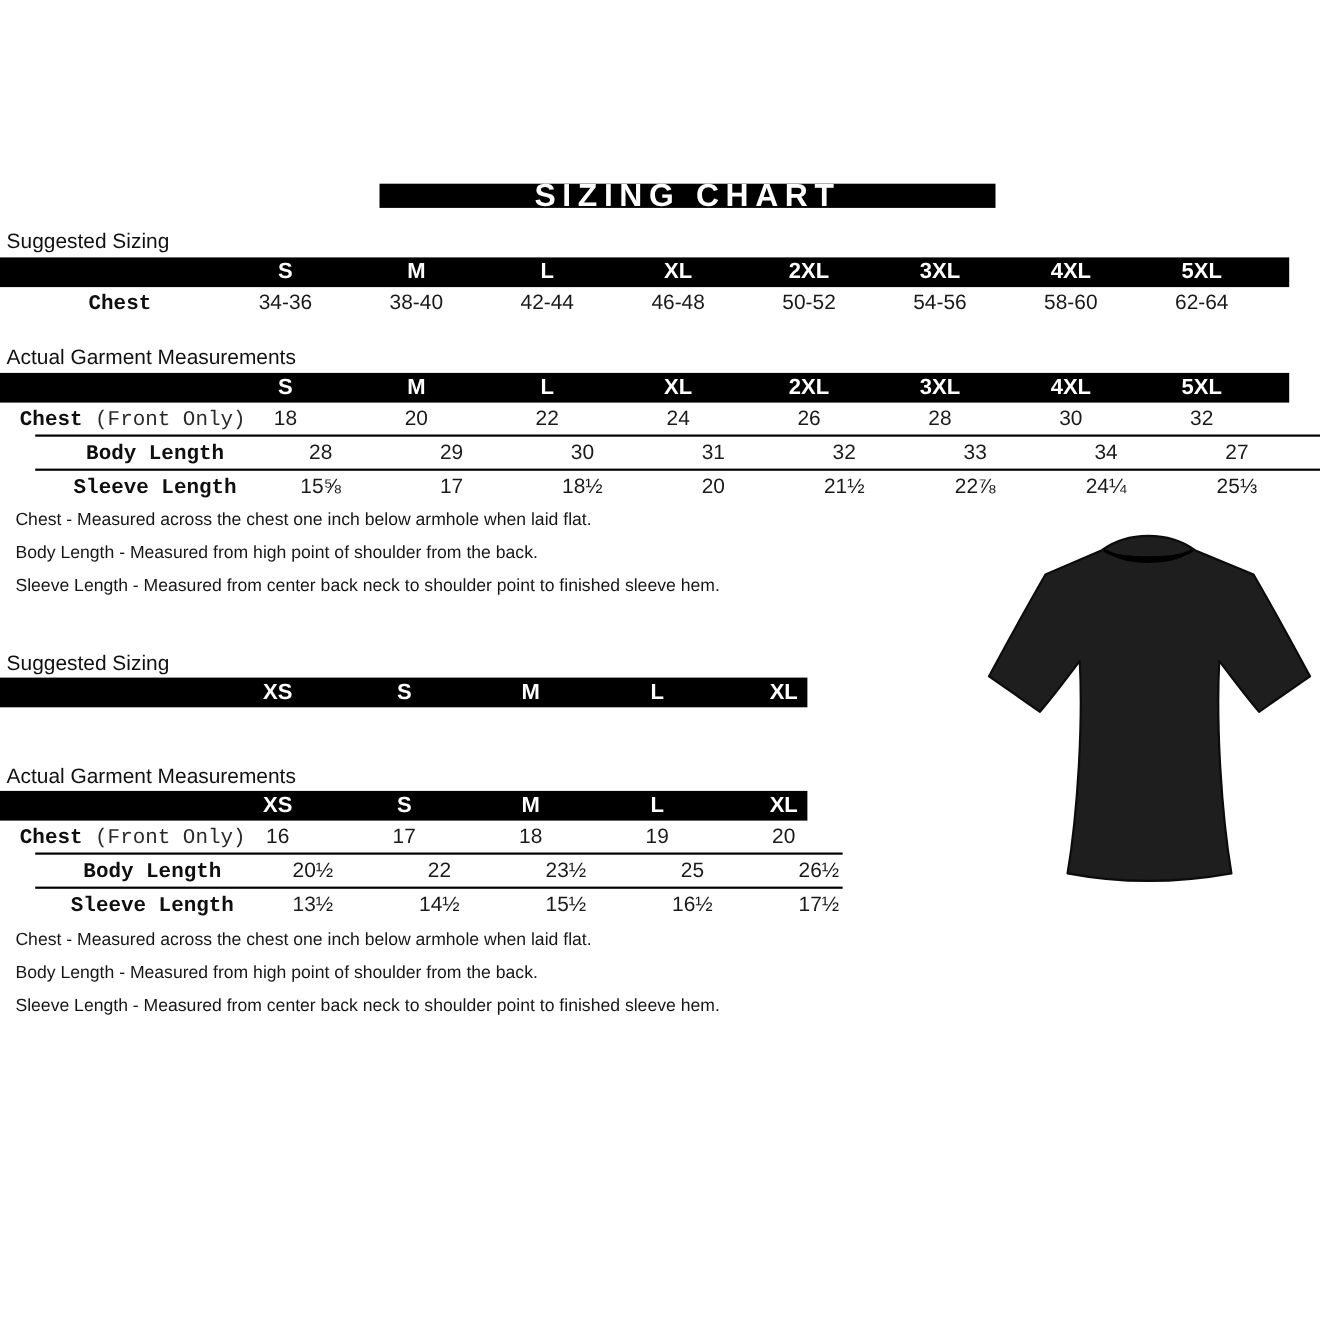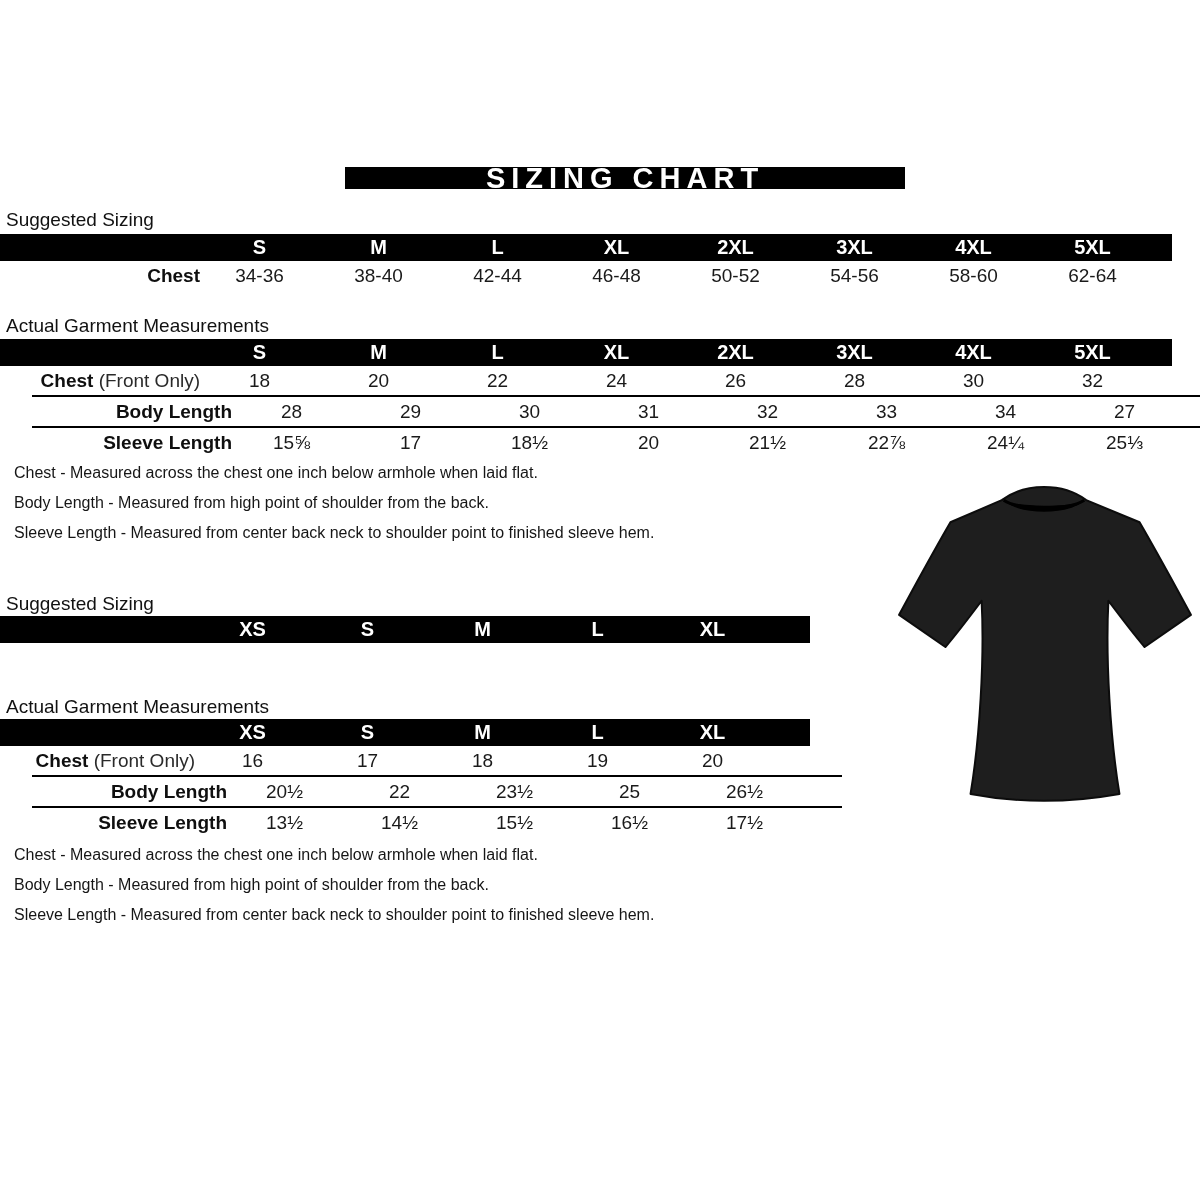--- a/index.html
+++ b/index.html
@@ -12,26 +12,26 @@
   .banner{left:345px;top:167px;width:560px;height:22px;background:#000;
     display:flex;align-items:center;justify-content:center;
     color:#fff;font-weight:bold;font-size:29px;letter-spacing:6px;}
   .section-label{font-size:19px;color:#111;}
   .youth-title{left:4px;top:549px;font-size:29px;font-weight:bold;color:#0d0d0d;}
 
   
   .sz-table{left:0;}
   .trow{display:grid;align-items:center;}
   .adult-table .trow{grid-template-columns:200px repeat(8,119px) 20px;width:1172px;}
-  .youth-table .trow{grid-template-columns:195px repeat(5,115px) 40px;width:810px;}
+  .youth-table .trow{grid-template-columns:195px repeat(5,115px) 40px;width:734px;}
   .thead{background:#000;height:27px;}
   .hcell{text-align:center;color:#fff;font-weight:bold;font-size:20px;line-height:27px;}
   .tdata{height:29px;font-size:19px;color:#1a1a1a;}
   .tcell{text-align:center;}
-  .tcell.label{text-align:right;padding-left:18px;white-space:nowrap;}
+  .tcell.label{text-align:center;padding-left:18px;white-space:nowrap;font-family:Liberation Mono, monospace;}
   .lab-main{font-weight:bold;color:#0f0f0f;}
   .lab-note{font-weight:normal;color:#2a2a2a;}
   .tbl-rules .tdata + .tdata{border-top:2px solid #000000;margin-left:32px;}
 
   
   .notes{font-size:16px;color:#161616;}
   .note-line{line-height:30px;white-space:nowrap;}
 
   .tshirt{left:893px;top:476px;width:302px;height:332px;}
 </style>

